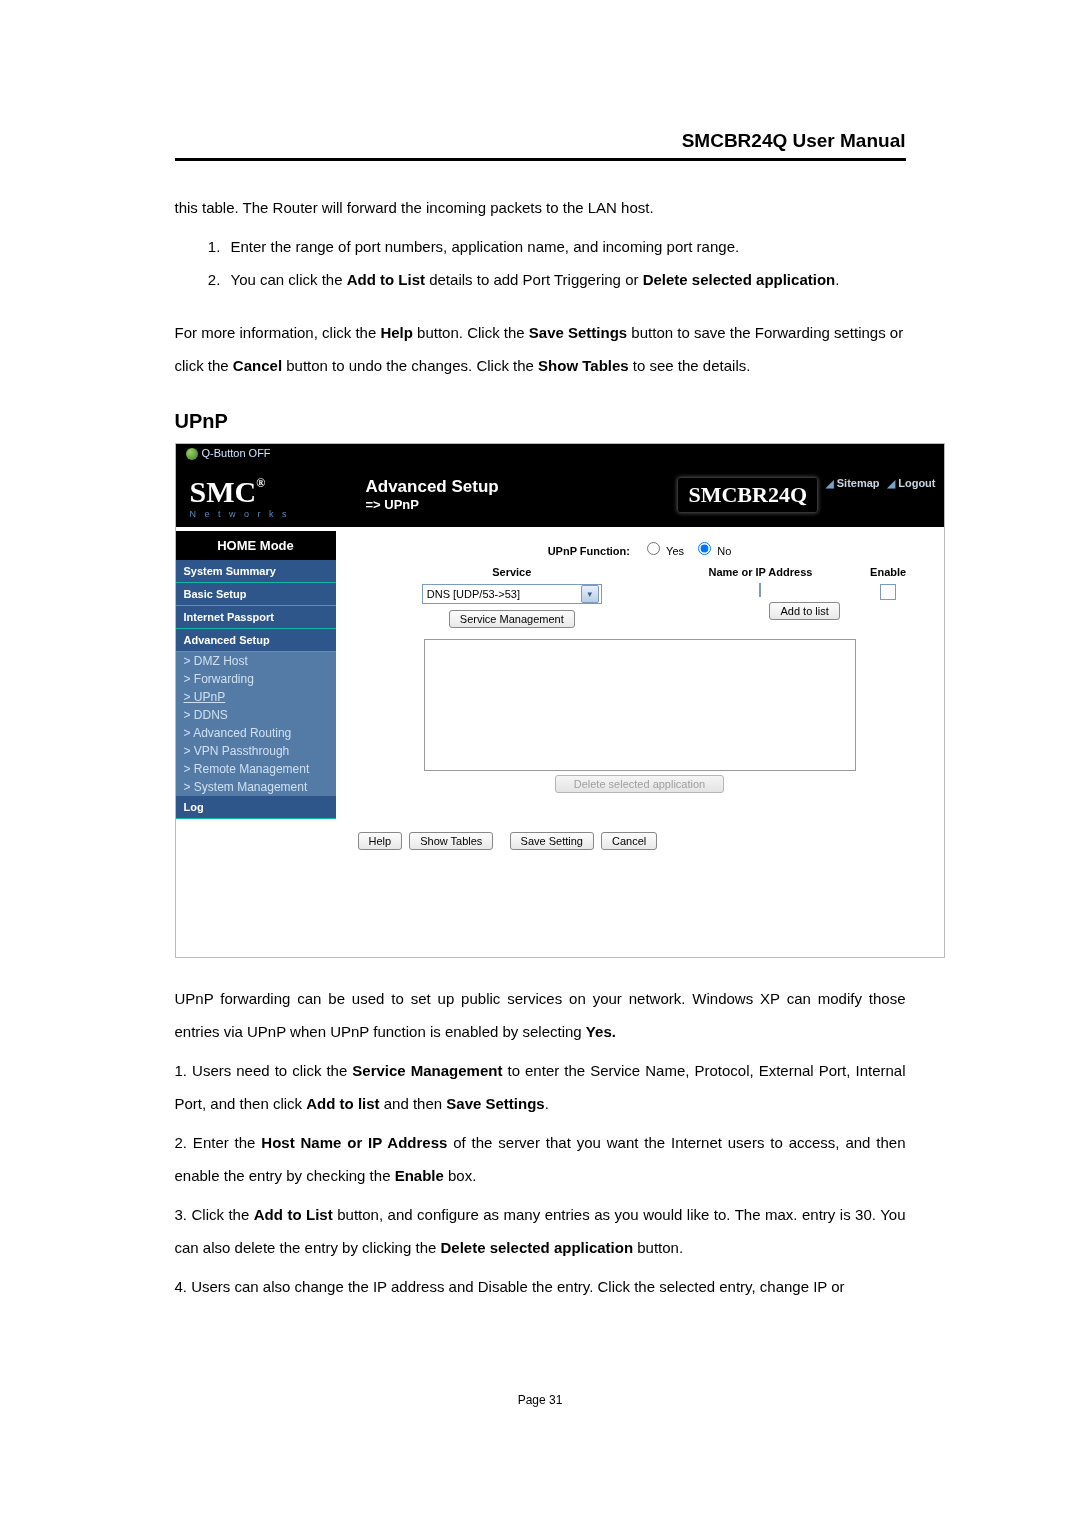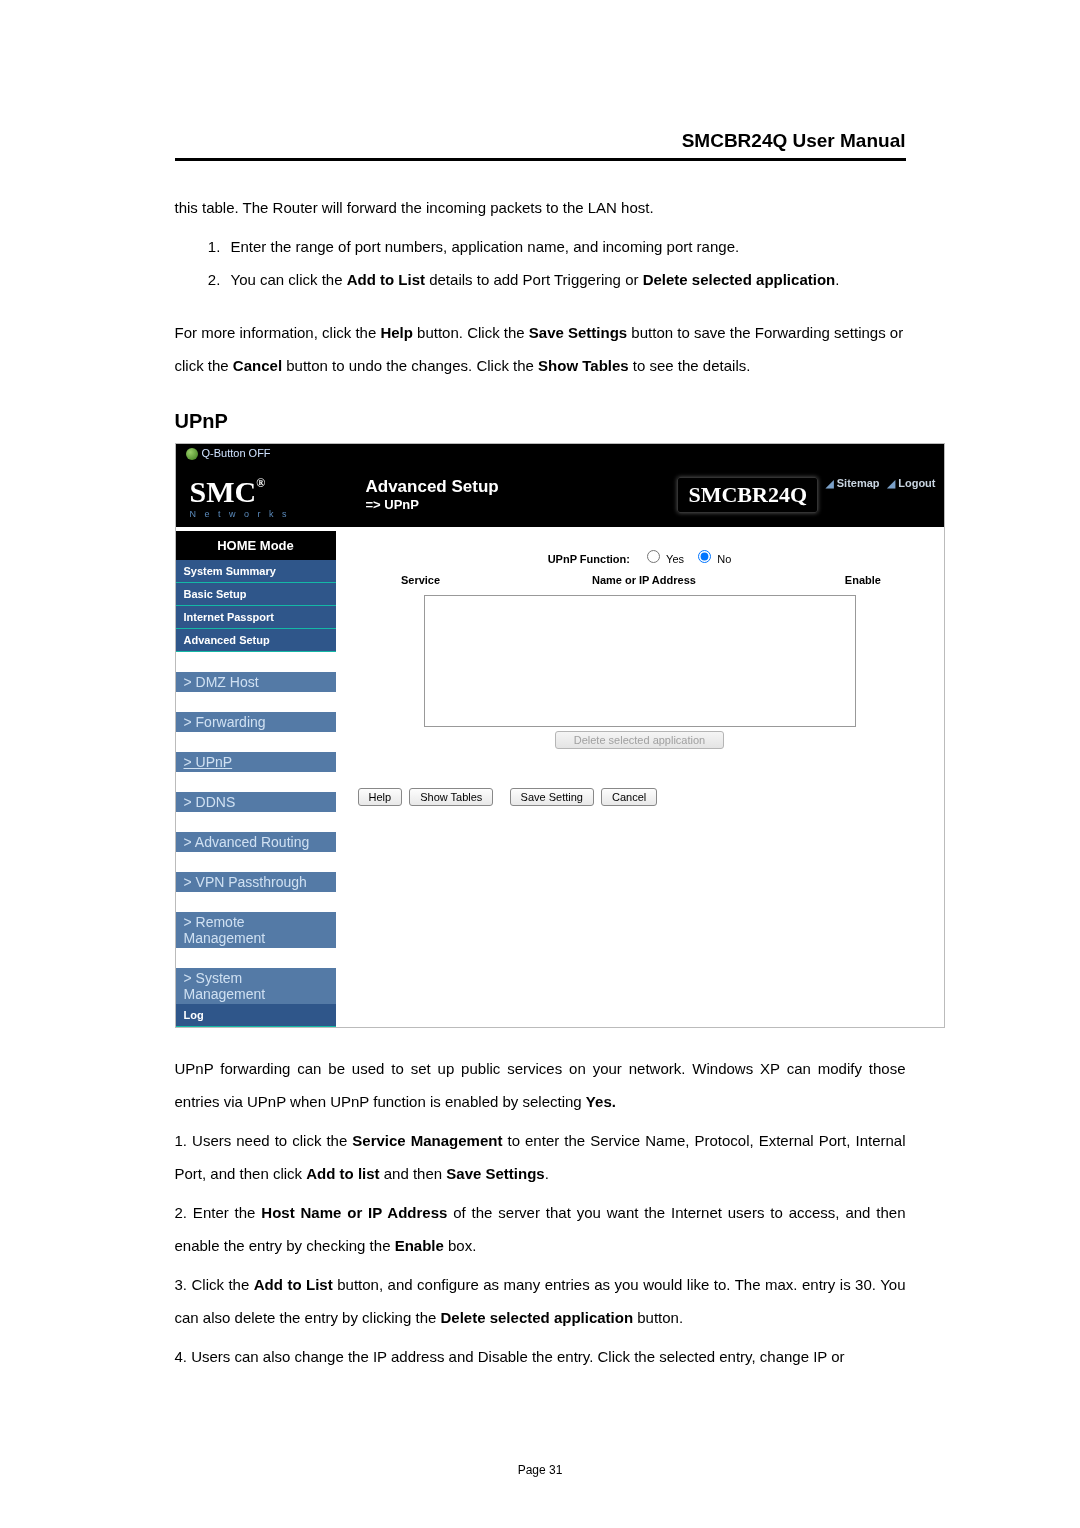--- a/index.html
+++ b/index.html
@@ -160,39 +160,37 @@
   }
   .side-blue {
     background: #2f568a;
     color: #fff;
     border-bottom: 1px solid #14b8a6;
   }
   .side-sub {
     background: #547aa6;
     color: #cfe0f2;
     font-weight: normal;
-    font-size: 14px;
+    font-size: 12px;
     padding: 2px 8px;
-    margin-top: 20px;
   }
   .side-sub.current { text-decoration: underline; }
   .router-main {
     flex: 1;
     background: #fff;
     color: #000;
     padding: 12px 20px 20px 20px;
     box-sizing: border-box;
     position: relative;
     min-height: 430px;
   }
   .upnp-row {
     text-align: center;
     font-size: 11px;
     margin-bottom: 6px;
-    margin-top: 8px;
   }
   .upnp-row b { font-weight: bold; }
   .svc-table {
     width: 100%;
     border-collapse: collapse;
     font-size: 11px;
     margin-top: 4px;
   }
   .svc-table th {
     font-weight: bold;
@@ -362,20 +360,40 @@
           <label><input type="radio" name="upnp" checked="" style=""> <span>No</span></label>
         </div>
 
         <table class="svc-table">
           <tbody>
               <tr>
             <th>Service</th>
             <th>Name or IP Address</th>
             <th>Enable</th>
           </tr>
+          <tr>
+            <td>
+              <span class="svc-select">
+                <span>DNS [UDP/53-&gt;53]</span>
+                <span class="caret">▾</span>
+              </span>
+              <div style="margin-top:4px">
+                <span class="win-btn">Service Management</span>
+              </div>
+            </td>
+            <td>
+              <span class="ip-input"></span>
+              <div style="margin-top:4px;text-align:right;padding-right:8px">
+                <span class="win-btn">Add to list</span>
+              </div>
+            </td>
+            <td>
+              <span class="chk"></span>
+            </td>
+          </tr>
         </tbody>
           </table>
 
         <div class="listbox"></div>
         <div class="del-btn-row">
           <span class="del-btn">Delete selected application</span>
         </div>
 
         <div class="btm-btn-row">
           <span class="win-btn">Help</span>

